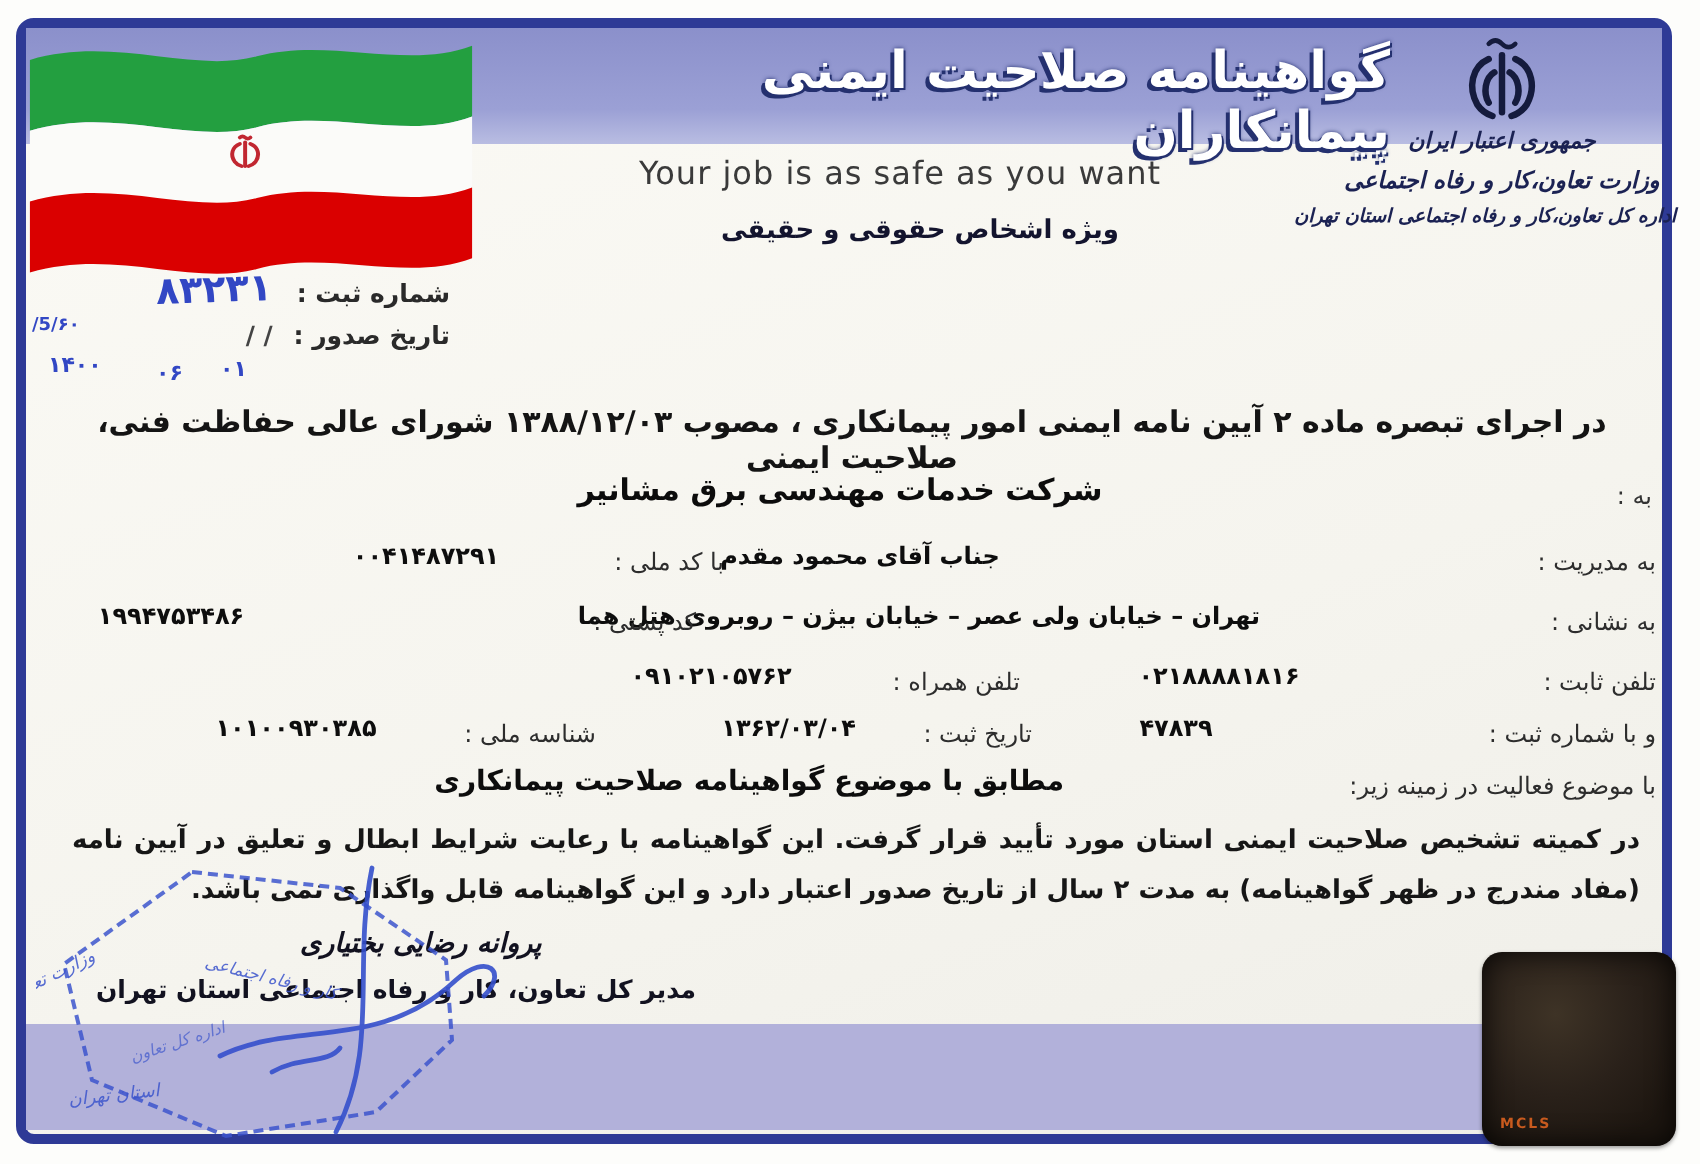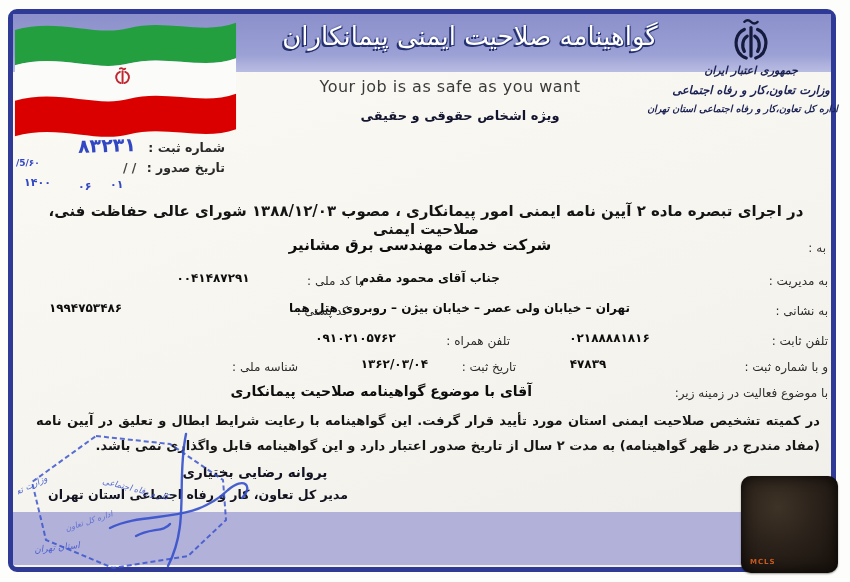--- a/index.html
+++ b/index.html
@@ -5,22 +5,22 @@
   * { margin:0; padding:0; box-sizing:border-box; }
   body { background:#f2f2ef; font-family:"DejaVu Sans", sans-serif; }
   .cert { position:relative; width:850px; height:582px; background:#fdfdfb; overflow:hidden; }
   .frame { position:absolute; left:8px; top:9px; width:828px; height:563px;
            border:5px solid #2e3a96; border-radius:9px;
            background:linear-gradient(160deg,#fbfaf5 0%,#f5f4ee 60%,#efeee8 100%); }
   .band-top { position:absolute; left:13px; top:14px; width:818px; height:58px;
               background:linear-gradient(180deg,#8b90cb 0%,#9ba0d5 70%,#b9bde2 100%); }
   .band-bottom { position:absolute; left:13px; top:512px; width:818px; height:53px;
                  background:#b2b1da; }
-  .title { position:absolute; top:21px; left:245px; width:450px; text-align:center;
-           direction:rtl; font-size:26px; font-weight:normal; color:#ffffff;
+  .title { position:absolute; top:21px; left:245px; width:450px; text-align:right;
+           direction:rtl; font-size:26px; font-weight:bold; color:#ffffff;
            text-shadow:-2px 2px 0 #24306f, 1px 1px 0 #24306f, 0 0 2px #24306f; }
   .subtitle-en { position:absolute; top:77px; left:250px; width:400px; text-align:center;
                  font-size:16px; color:#3a3a3a; letter-spacing:.5px; }
   .audience { position:absolute; top:108px; left:270px; width:380px; text-align:center;
               direction:rtl; font-size:13px; font-weight:bold; color:#13142e; }
   .flag { position:absolute; left:13px; top:14px; width:225px; height:124px; }
   .issuer { position:absolute; left:664px; top:16px; width:174px; text-align:center;
             direction:rtl; color:#1b2253; }
   .issuer .line1 { font-size:11px; font-style:italic; font-weight:bold; margin-top:2px; white-space:nowrap; }
   .issuer .line2 { font-size:11.5px; font-style:italic; font-weight:bold; margin-top:6px; white-space:nowrap; }
@@ -47,22 +47,22 @@
   .f-addr-lbl {top:304px; right:22px;}   .f-addr-val {top:301px; left:330px; width:300px;}
   .f-postal-lbl {top:304px; left:286px; width:62px;} .f-postal-val {top:301px; left:28px; width:115px;}
   .f-phone-lbl {top:334px; right:22px;}  .f-phone-val {top:331px; left:552px; width:115px;}
   .f-mobile-lbl {top:334px; left:426px; width:84px;} .f-mobile-val {top:331px; left:298px; width:115px;}
   .f-creg-lbl {top:360px; right:22px;}   .f-creg-val {top:357px; left:556px; width:64px;}
   .f-rdate-lbl {top:360px; left:446px; width:70px;}  .f-rdate-val {top:357px; left:324px; width:104px;text-align:right;}
   .f-nid-lbl {top:360px; left:222px; width:76px;}    .f-nid-val {top:357px; left:80px; width:136px;}
   .f-act-lbl {top:386px; right:22px;}    .f-act-val {top:383px; left:246px; width:286px; font-size:14px;}
   .legal { position:absolute; top:408px; left:36px; width:784px; direction:rtl;
            text-align:justify; font-size:13px; font-weight:bold; color:#161616; line-height:1.95; }
-  .sig-name { position:absolute; top:464px; left:150px; width:210px; text-align:center;
-              direction:rtl; font-size:13.5px; font-weight:bold; color:#121220; }
+  .sig-name { position:absolute; top:464px; left:150px; width:210px; text-align:left;
+              direction:rtl; font-size:13.5px; font-weight:bold; color:#121220;font-style:italic; }
   .sig-title { position:absolute; top:487px; left:28px; width:340px; text-align:center;
                direction:rtl; font-size:12.5px; font-weight:bold; color:#121220; }
   .stamp { position:absolute; left:18px; top:428px; width:250px; height:150px; z-index:5; }
   .hologram { position:absolute; left:741px; top:476px; width:97px; height:97px; z-index:6;
               border-radius:10px;
               background:radial-gradient(circle at 38% 32%, #3e3326 0%, #2a211a 45%, #1d1610 80%);
               box-shadow:inset 0 0 14px rgba(0,0,0,.8), 0 1px 2px rgba(0,0,0,.4); }
   .hologram .mcls { position:absolute; left:9px; bottom:7px; font-size:7px; letter-spacing:1px;
                     color:#c85a1e; font-weight:bold; }
 </style>
@@ -139,23 +139,24 @@
   <span class="lbl f-phone-lbl">تلفن ثابت :</span>
   <span class="val f-phone-val">۰۲۱۸۸۸۸۱۸۱۶</span>
   <span class="lbl f-mobile-lbl">تلفن همراه :</span>
   <span class="val f-mobile-val">۰۹۱۰۲۱۰۵۷۶۲</span>
 
   <span class="lbl f-creg-lbl">و با شماره ثبت :</span>
   <span class="val f-creg-val">۴۷۸۳۹</span>
   <span class="lbl f-rdate-lbl">تاریخ ثبت :</span>
   <span class="val f-rdate-val">۱۳۶۲/۰۳/۰۴</span>
   <span class="lbl f-nid-lbl">شناسه ملی :</span>
+  <span class="val f-nid-val">۱۰۱۰۰۹۳۰۳۸۵</span>
 
   <span class="lbl f-act-lbl">با موضوع فعالیت در زمینه زیر:</span>
-  <span class="val f-act-val">آقای با موضوع گواهینامه صلاحیت پیمانکاری</span>
+  <span class="val f-act-val">مطابق با موضوع گواهینامه صلاحیت پیمانکاری</span>
 
   <div class="legal">در کمیته تشخیص صلاحیت ایمنی استان مورد تأیید قرار گرفت. این گواهینامه با رعایت شرایط ابطال و تعلیق در آیین نامه (مفاد مندرج در ظهر گواهینامه) به مدت ۲ سال از تاریخ صدور اعتبار دارد و این گواهینامه قابل واگذاری نمی باشد.</div>
 
   <div class="sig-name">پروانه رضایی بختیاری</div>
   <div class="sig-title">مدیر کل تعاون، کار و رفاه اجتماعی استان تهران</div>
 
   <svg class="stamp" viewBox="0 0 250 150">
     <polygon points="78,8 152,16 205,52 208,92 170,128 95,140 28,112 14,54" fill="none" stroke="#3c55cc" stroke-width="2" stroke-dasharray="5 3" opacity="0.85"></polygon>
     <g fill="#3c55cc" font-size="9" font-style="italic" opacity="0.85" direction="rtl">
       <text x="30" y="52" transform="rotate(-26 30 52)">وزارت تعاون،کار و رفاه اجتماعی</text>

